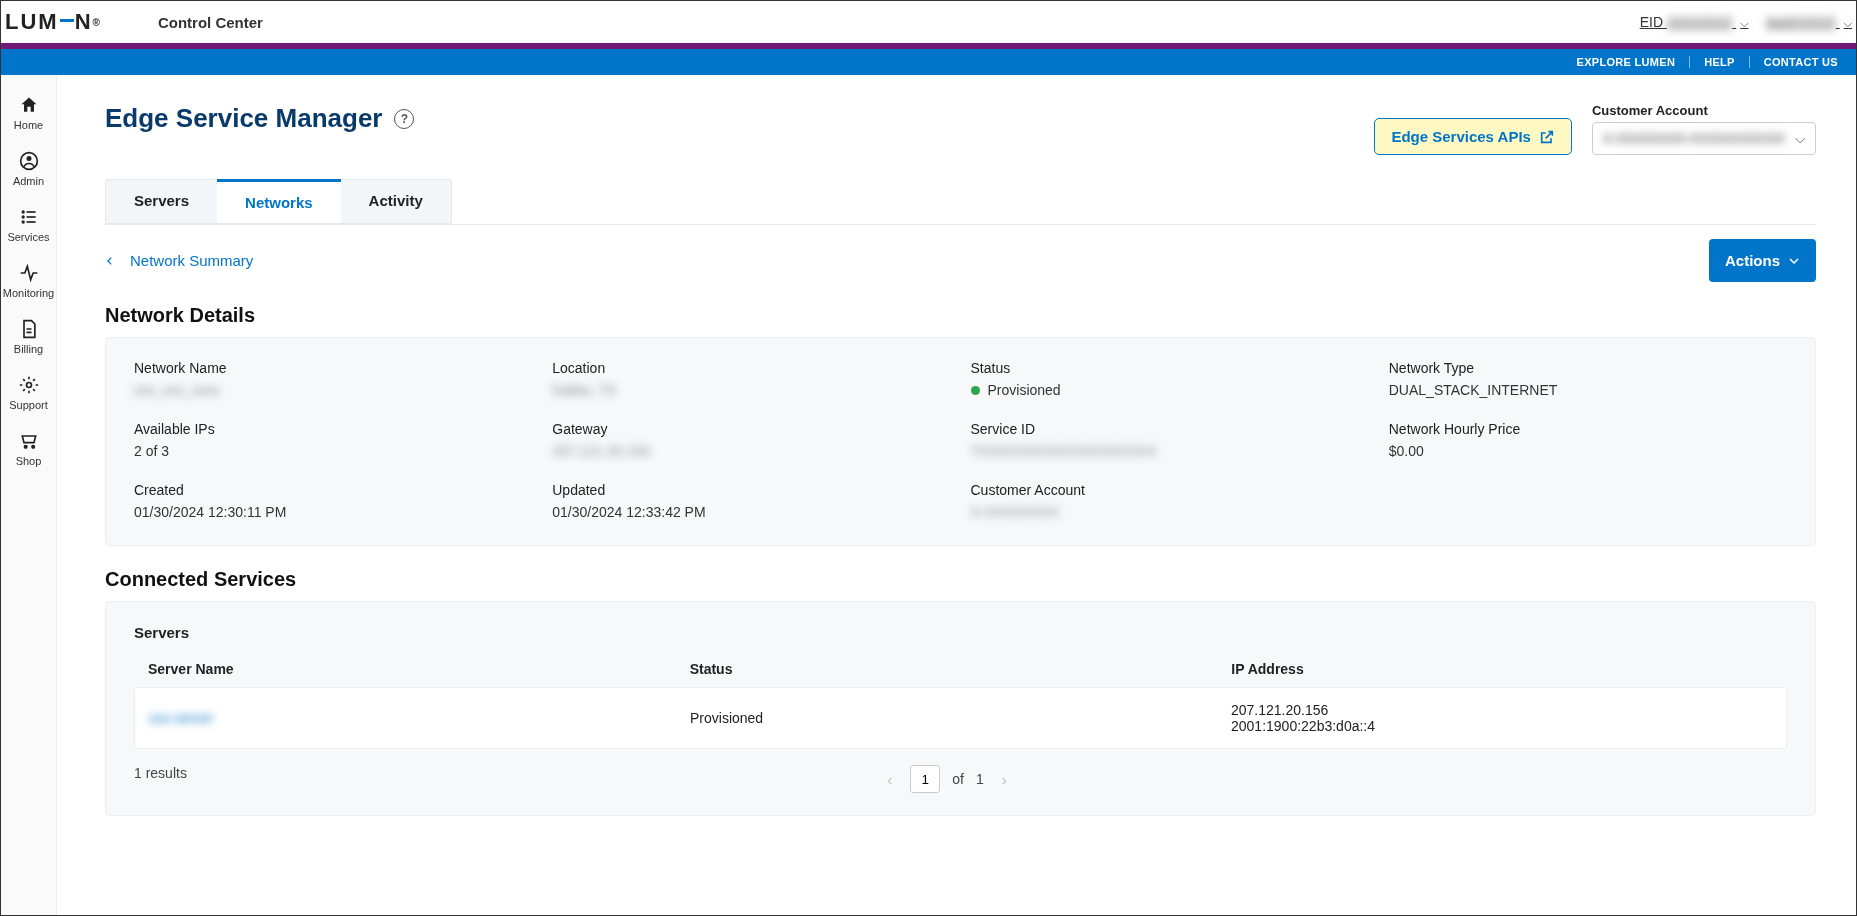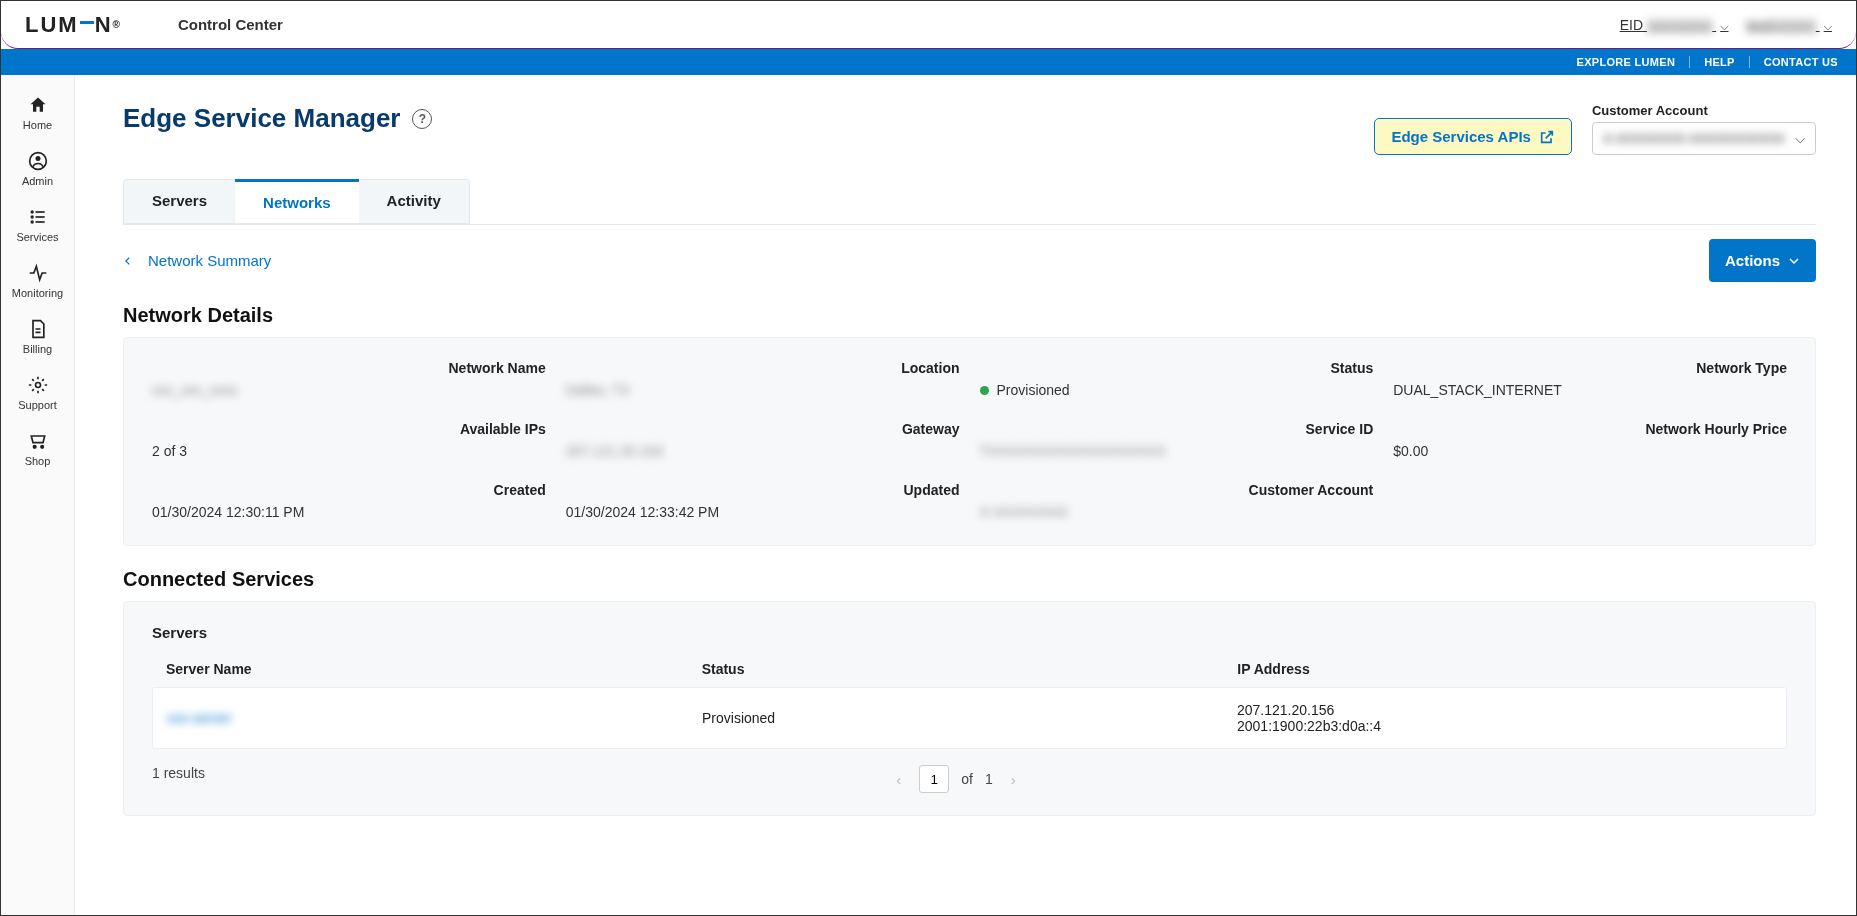--- a/index.html
+++ b/index.html
@@ -1,37 +1,37 @@
 <!DOCTYPE html>
 <html><head>
 <meta charset="utf-8">
 <style>
   * { box-sizing: border-box; margin: 0; padding: 0; font-family: Arial, Helvetica, sans-serif; }
   body { background: #fff; color: #222; width: 1857px; height: 916px; overflow: hidden; border: 1px solid #333; }
   
   
-  .top-header { display: flex; align-items: center; height: 48px; padding: 0 24px; border-bottom: 1px solid #701a75; border-radius: 17px; }
+  .top-header { display: flex; align-items: center; height: 48px; padding: 0 4px; border-bottom: 6px solid #701a75; }
   .logo { font-weight: 700; font-size: 22px; letter-spacing: 2px; display: flex; align-items: center; }
   .logo .bar { display:inline-block; width:14px; height:3px; background:#0075c9; margin:0 1px; position:relative; top:-2px;}
   .logo sup { font-size:10px; }
   .app-name { margin-left: 56px; font-size: 15px; font-weight:600; color:#333; }
   .top-right { margin-left: auto; display:flex; align-items:center; gap:18px; font-size:14px; color:#333;text-decoration:underline;}
   .top-right .blur { filter: blur(4px); }
   .chev { font-size:11px; color:#666; margin-left:4px;}
   
   
   .blue-bar { background:#0075c9; color:#fff; height:26px; display:flex; align-items:center; justify-content:flex-end; padding:0 18px; font-size:11px; font-weight:700; letter-spacing:.3px;}
   .blue-bar a { color:#fff; text-decoration:none; margin-left:14px; padding-left:14px; border-left:1px solid rgba(255,255,255,.5); }
   .blue-bar a:first-child { border-left:none; padding-left:0;}
   
   
   .layout { display:flex; height: calc(916px - 48px - 26px - 2px); }
   
   
-  .sidebar { width:74px; background:#fafafa; border-right:1px solid #eee; display:flex; flex-direction:column; align-items:center; padding-top:10px;}
+  .sidebar { width:56px; background:#fafafa; border-right:1px solid #eee; display:flex; flex-direction:column; align-items:center; padding-top:10px;}
   .side-item { width:100%; text-align:center; padding:10px 0; font-size:11px; color:#333; cursor:pointer;}
   .side-item svg { width:20px; height:20px; display:block; margin:0 auto 4px;}
   
   
   .main { flex:1; padding: 28px 40px 0 48px; overflow:auto;}
   .page-head { display:flex; align-items:flex-start; }
   .page-title { font-size:26px; font-weight:800; color:#083a6b; display:flex; align-items:center; gap:12px;}
   .help-circle { width:20px; height:20px; border:1.5px solid #555; border-radius:50%; display:inline-flex; align-items:center; justify-content:center; font-size:12px; color:#555;}
   .page-right { margin-left:auto; display:flex; align-items:flex-end; gap:20px;}
   .btn-outline { border:1.5px solid #0075c9; color:#0075c9; background:#fef9c3; border-radius:5px; padding:9px 16px; font-weight:700; font-size:15px; display:flex; align-items:center; gap:8px; cursor:pointer;}
@@ -47,21 +47,21 @@
   .tab.active { background:#fff; color:#0075c9; border-top:3px solid #0075c9; margin-top:-1px;}
   .tabs-line { border-bottom:1px solid #e5e9ee;}
   
   .crumb-row { display:flex; align-items:center; margin-top:14px;}
   .back-link { color:#0075c9; font-size:15px; display:flex; align-items:center; gap:15px; cursor:pointer;}
   .actions-btn { margin-left:auto; background:#0075c9; color:#fff; border:none; border-radius:4px; padding:13px 16px; font-weight:700; font-size:15px; display:flex; align-items:center; gap:8px; cursor:pointer;}
   
   .section-h { font-size:20px; font-weight:800; margin-top:22px; color:#111;}
   .card { background:#f7f8f9; border:1px solid #eceff2; border-radius:4px; padding:22px 28px; margin-top:10px;}
   .grid { display:grid; grid-template-columns: repeat(4, 1fr); gap:20px 20px;}
-  .field-label { font-size:14px; font-weight:700; color:#222; margin-bottom:4px;text-align:right;}
+  .field-label { font-size:14px; font-weight:400; color:#222; margin-bottom:4px;}
   .field-val { font-size:14px; color:#333; line-height:1.5;}
   .field-val.blur { filter: blur(4px); color:#888;}
   .status-dot { width:9px; height:9px; background:#2da44e; border-radius:50%; display:inline-block; margin-right:8px;}
   
   .servers-head { font-size:15px; font-weight:700; margin-bottom:10px;}
   .tbl-head { display:grid; grid-template-columns: 3fr 3fr 3fr; padding:10px 14px; font-size:14px; font-weight:700; color:#222;}
   .tbl-row { display:grid; grid-template-columns: 3fr 3fr 3fr; padding:14px 14px; background:#fff; border:1px solid #eceff2; border-radius:3px; font-size:14px; align-items:center;}
   .tbl-row .link { color:#0075c9; filter: blur(4px);}
   .pager { display:flex; align-items:flex-start; margin-top:16px; font-size:14px; color:#444;}
   .pager .mid { margin-left:auto; margin-right:auto; display:flex; align-items:center; gap:12px;}

